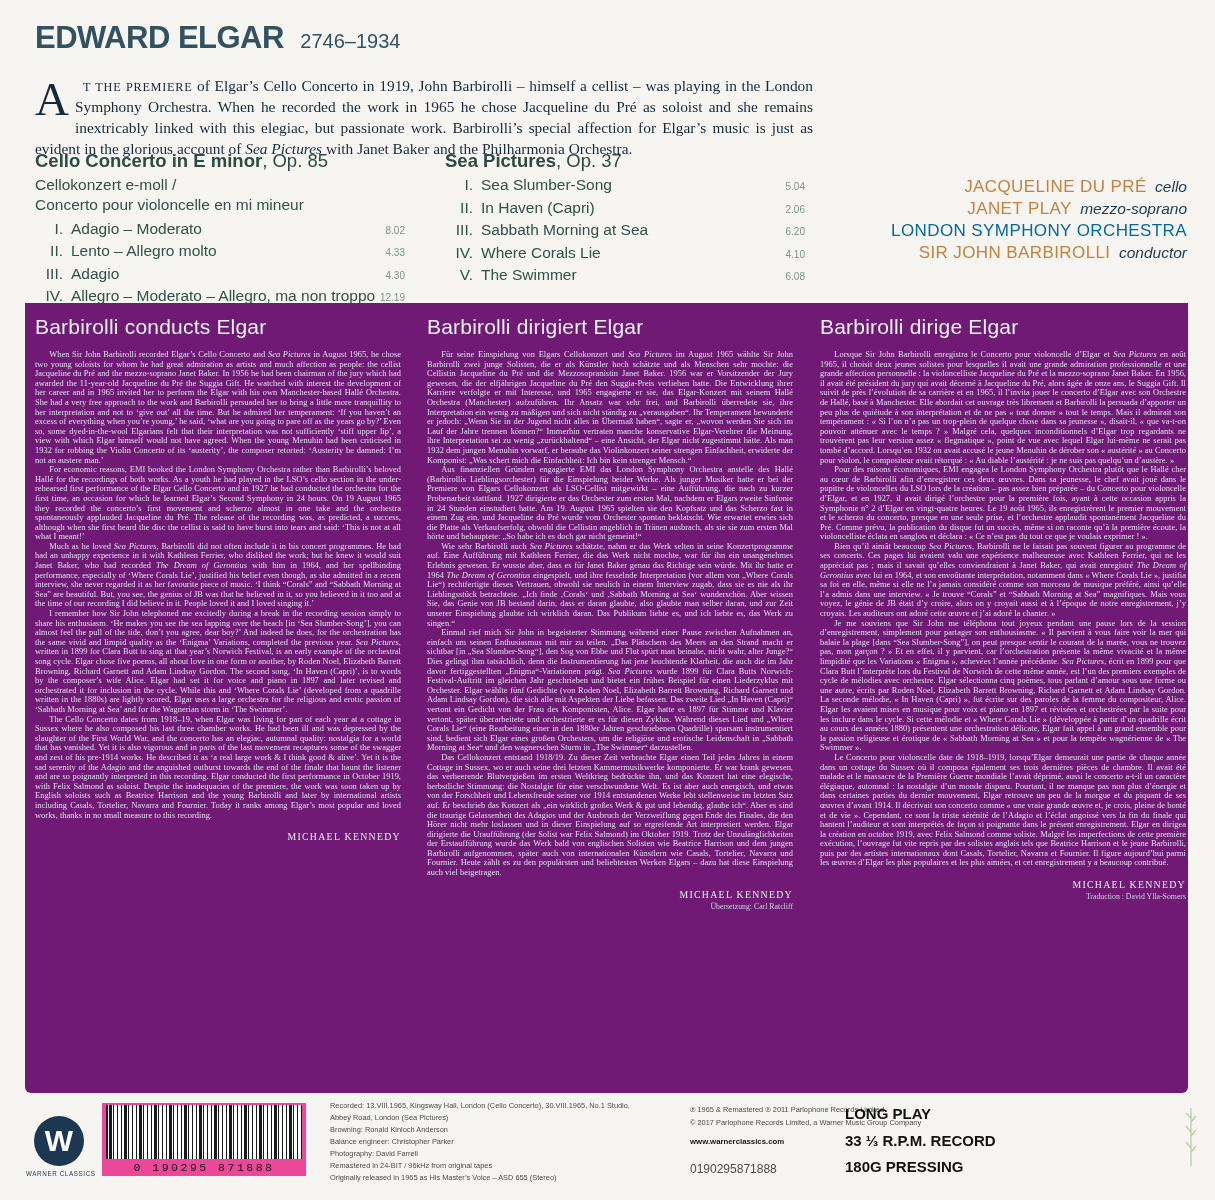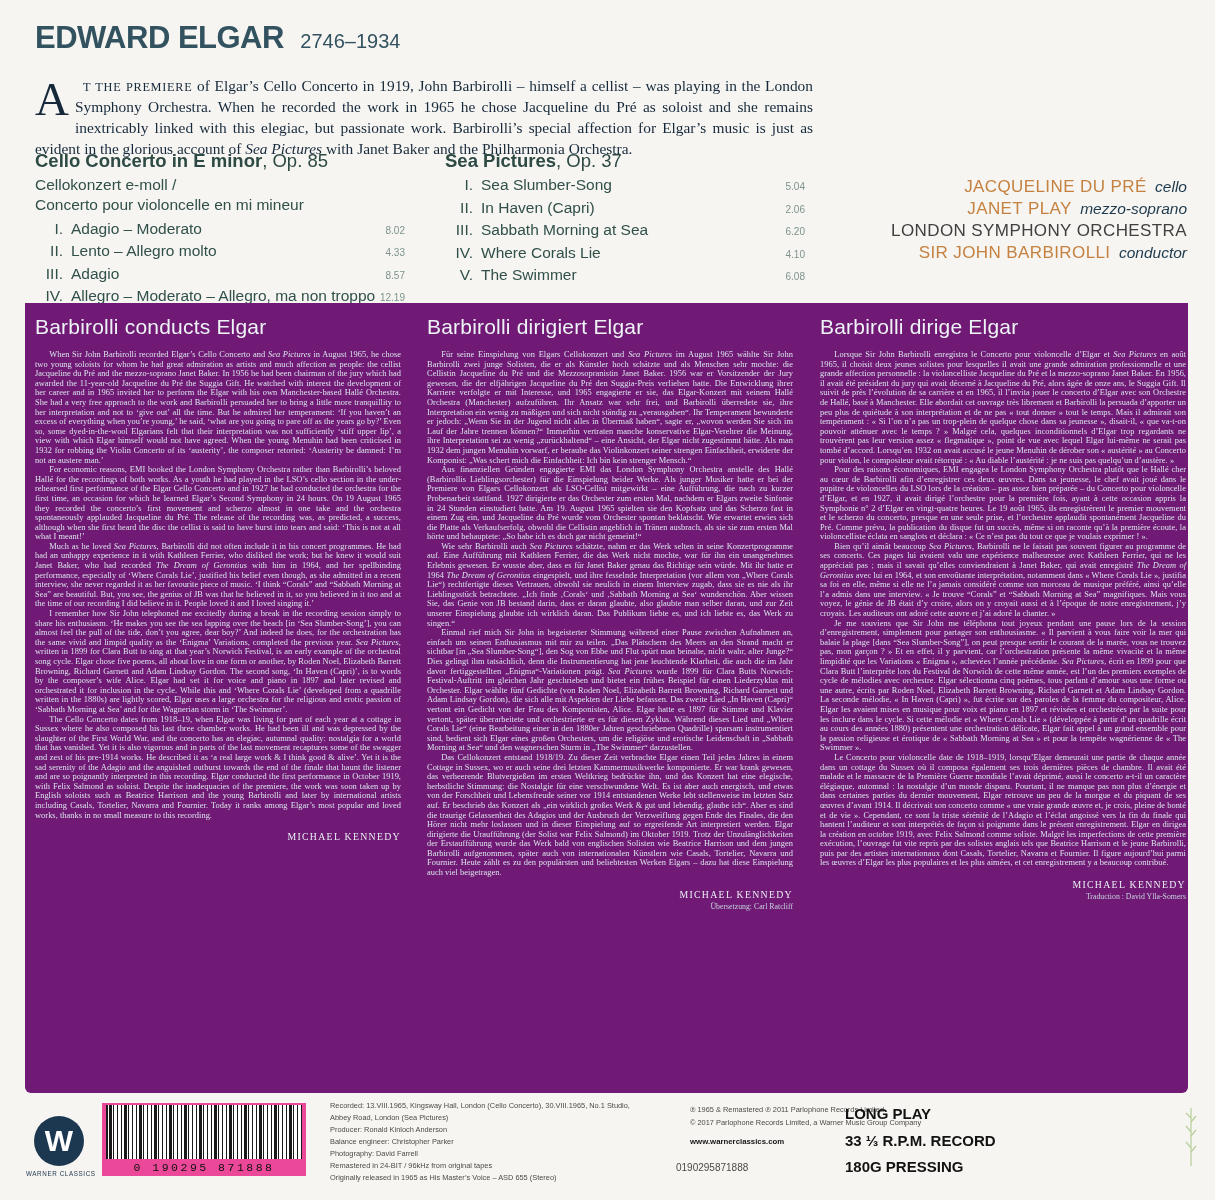--- a/index.html
+++ b/index.html
@@ -50,21 +50,21 @@
   .barcode-bars{height:54px;background:repeating-linear-gradient(90deg,
      #191919 0 1.5px,#fff 1.5px 3px,#191919 3px 6px,#fff 6px 7px,
      #191919 7px 8px,#fff 8px 11px,#191919 11px 12.5px,#fff 12.5px 15px);}
   .barcode-digits{font-family:"Liberation Mono",monospace;font-size:11.5px;
                   letter-spacing:2.5px;color:#111;margin-top:2px;text-align:center;white-space:nowrap;}
   .rec-credits{position:absolute;left:330px;top:1100px;width:345px;
                font-size:7.4px;line-height:1.62;color:#4a4a48;}
   .rights{position:absolute;left:690px;top:1104px;width:270px;
           font-size:7.4px;line-height:1.7;color:#4a4a48;}
   .website{font-weight:700;font-size:7.8px;color:#141414;margin-top:6px;}
-  .catalog{position:absolute;left:676px;top:1162px;font-size:10px;color:#4a4a48;}
+  .catalog{position:absolute;left:690px;top:1162px;font-size:12px;color:#4a4a48;}
   .format{position:absolute;left:845px;top:1101px;font-size:15px;font-weight:700;
           line-height:1.78;color:#121212;white-space:pre-line;}
   .sprig{position:absolute;left:1183px;top:1106px;}
 </style>
 </head>
 <body>
 
 <div class="page">
 
   <div class="hdr">
@@ -89,21 +89,21 @@
           <span class="t-time">8.02</span>
         </div>
         <div class="track-row">
           <span class="t-num">II.</span>
           <span class="t-name">Lento – Allegro molto</span>
           <span class="t-time">4.33</span>
         </div>
         <div class="track-row">
           <span class="t-num">III.</span>
           <span class="t-name">Adagio</span>
-          <span class="t-time">8.57</span>
+          <span class="t-time">4.30</span>
         </div>
         <div class="track-row">
           <span class="t-num">IV.</span>
           <span class="t-name">Allegro – Moderato – Allegro, ma non troppo</span>
           <span class="t-time">12.19</span>
         </div>
       </div>
   </div>
 
   <div class="work work-b">
@@ -133,21 +133,21 @@
           <span class="t-num">V.</span>
           <span class="t-name">The Swimmer</span>
           <span class="t-time">6.08</span>
         </div>
       </div>
   </div>
 
   <div class="artists">
       <div class="artist-line"><span class="artist-name" style="color:#c5813f">JACQUELINE DU PRÉ</span> <span class="artist-role">cello</span></div>
       <div class="artist-line"><span class="artist-name" style="color:#c5813f">JANET PLAY</span> <span class="artist-role">mezzo-soprano</span></div>
-      <div class="artist-line"><span class="artist-name" style="color:#404040">LONDON SYMPHONY ORCHESTRA</span></div>
+      <div class="artist-line"><span class="artist-name" style="color:#0369a1">LONDON SYMPHONY ORCHESTRA</span></div>
       <div class="artist-line"><span class="artist-name" style="color:#c5813f">SIR JOHN BARBIROLLI</span> <span class="artist-role">conductor</span></div>
     </div>
 
   <section class="panel">
     <div class="note-col col-0">
       <h2>Barbirolli conducts Elgar</h2>
       <div class="paras">
           <p>When Sir John Barbirolli recorded Elgar’s Cello Concerto and <i>Sea Pictures</i> in August 1965, he chose two young soloists for whom he had great admiration as artists and much affection as people: the cellist Jacqueline du Pré and the mezzo-soprano Janet Baker. In 1956 he had been chairman of the jury which had awarded the 11-year-old Jacqueline du Pré the Suggia Gift. He watched with interest the development of her career and in 1965 invited her to perform the Elgar with his own Manchester-based Hallé Orchestra. She had a very free approach to the work and Barbirolli persuaded her to bring a little more tranquillity to her interpretation and not to ‘give out’ all the time. But he admired her temperament: ‘If you haven’t an excess of everything when you’re young,’ he said, ‘what are you going to pare off as the years go by?’ Even so, some dyed-in-the-wool Elgarians felt that their interpretation was not sufficiently ‘stiff upper lip’, a view with which Elgar himself would not have agreed. When the young Menuhin had been criticised in 1932 for robbing the Violin Concerto of its ‘austerity’, the composer retorted: ‘Austerity be damned: I’m not an austere man.’</p>
           <p>For economic reasons, EMI booked the London Symphony Orchestra rather than Barbirolli’s beloved Hallé for the recordings of both works. As a youth he had played in the LSO’s cello section in the under-rehearsed first performance of the Elgar Cello Concerto and in 1927 he had conducted the orchestra for the first time, an occasion for which he learned Elgar’s Second Symphony in 24 hours. On 19 August 1965 they recorded the concerto’s first movement and scherzo almost in one take and the orchestra spontaneously applauded Jacqueline du Pré. The release of the recording was, as predicted, a success, although when she first heard the disc the cellist is said to have burst into tears and said: ‘This is not at all what I meant!’</p>
           <p>Much as he loved <i>Sea Pictures</i>, Barbirolli did not often include it in his concert programmes. He had had an unhappy experience in it with Kathleen Ferrier, who disliked the work; but he knew it would suit Janet Baker, who had recorded <i>The Dream of Gerontius</i> with him in 1964, and her spellbinding performance, especially of ‘Where Corals Lie’, justified his belief even though, as she admitted in a recent interview, she never regarded it as her favourite piece of music. ‘I think “Corals” and “Sabbath Morning at Sea” are beautiful. But, you see, the genius of JB was that he believed in it, so you believed in it too and at the time of our recording I did believe in it. People loved it and I loved singing it.’</p>
@@ -188,21 +188,21 @@
   </div>
 
   <div class="barcode">
     <div class="barcode-bars"></div>
     <div class="barcode-digits">0 190295 871888</div>
   </div>
 
   <div class="rec-credits">
       <div>Recorded: 13.VIII.1965, Kingsway Hall, London (Cello Concerto), 30.VIII.1965, No.1 Studio,</div>
       <div>Abbey Road, London (Sea Pictures)</div>
-      <div>Producer: Ronald Kinloch Anderson</div>
+      <div>Browning: Ronald Kinloch Anderson</div>
       <div>Balance engineer: Christopher Parker</div>
       <div>Photography: David Farrell</div>
       <div>Remastered in 24-BIT / 96kHz from original tapes</div>
       <div>Originally released in 1965 as His Master’s Voice – ASD 655 (Stereo)</div>
     </div>
 
   <div class="rights">
     <div>
         <div>℗ 1965 &amp; Remastered ℗ 2011 Parlophone Records Limited</div>
         <div>© 2017 Parlophone Records Limited, a Warner Music Group Company</div>

